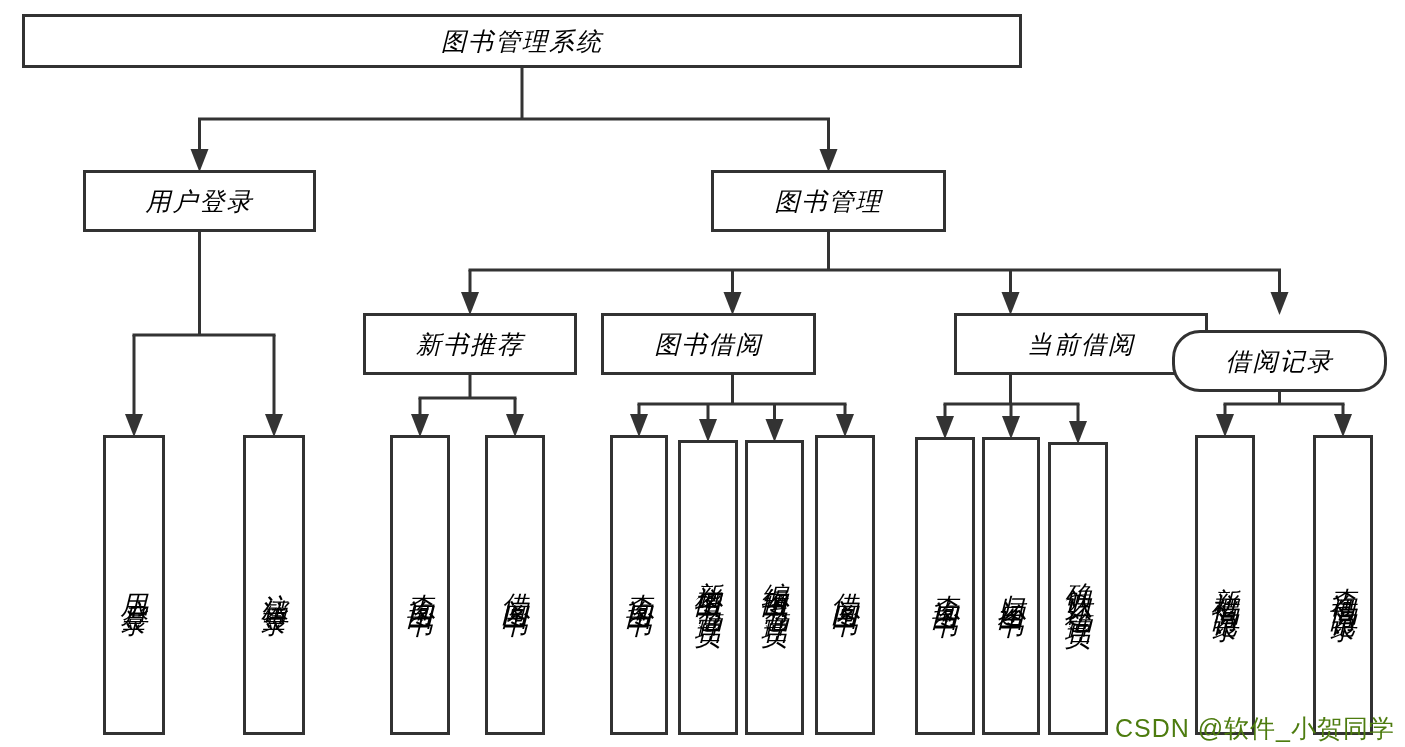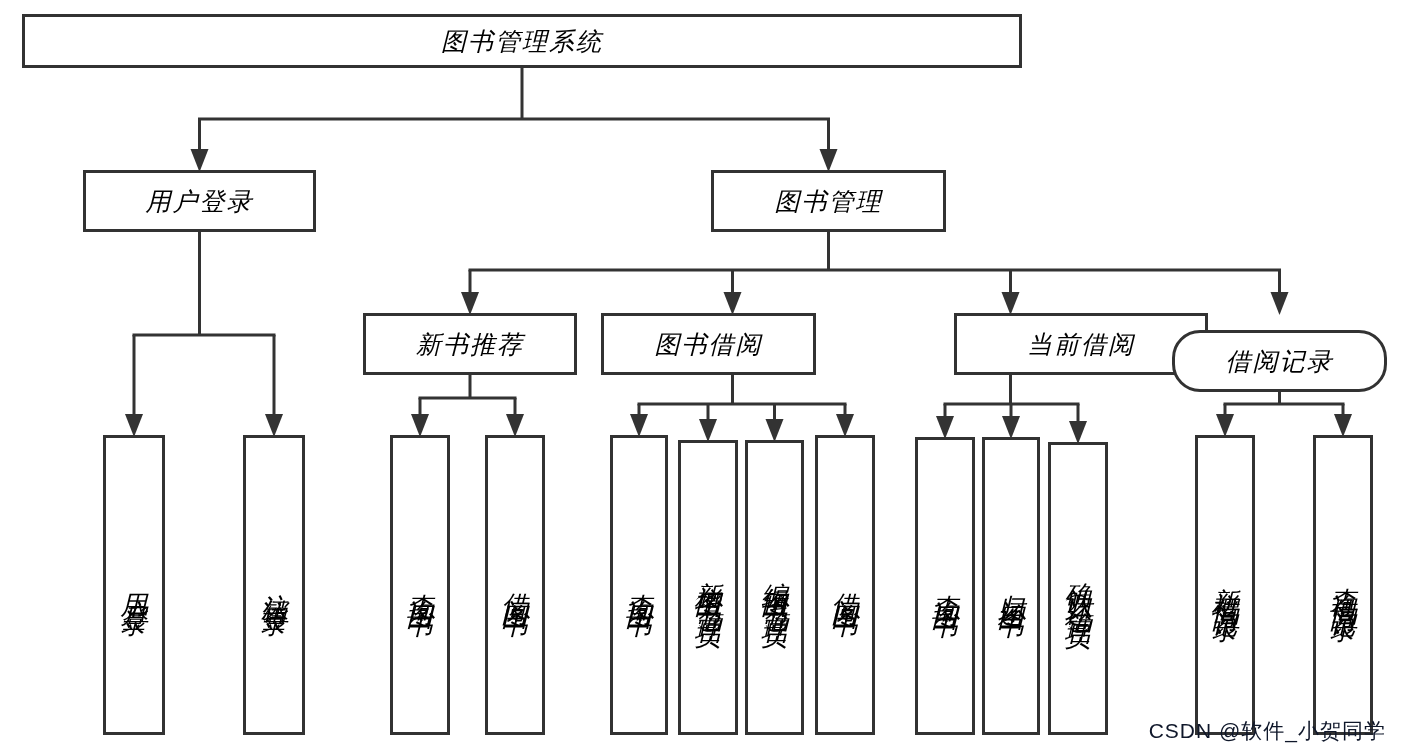--- a/index.html
+++ b/index.html
@@ -50,25 +50,25 @@
   }
   .node.vert .label {
     writing-mode: vertical-rl;
     text-orientation: mixed;
     font-size: 26px;
     line-height: 1;
     letter-spacing: 6px;
   }
   .watermark {
     position: absolute;
-    right: 19px;
+    right: 10px;
     bottom: 2px;
-    font-size: 21px;
+    font-size: 25px;
     letter-spacing: 1px;
-    color: #0f172a;
+    color: #4d7c0f;
     z-index: 5;
   }
 </style>
 </head>
 <body>
 
 <div id="diagram-canvas">
   <svg id="connector-svg" viewBox="0 0 1405 747" xmlns="http://www.w3.org/2000/svg">
       <line x1="522" y1="68" x2="522" y2="119"></line>
       <line x1="198" y1="119" x2="830" y2="119"></line>

